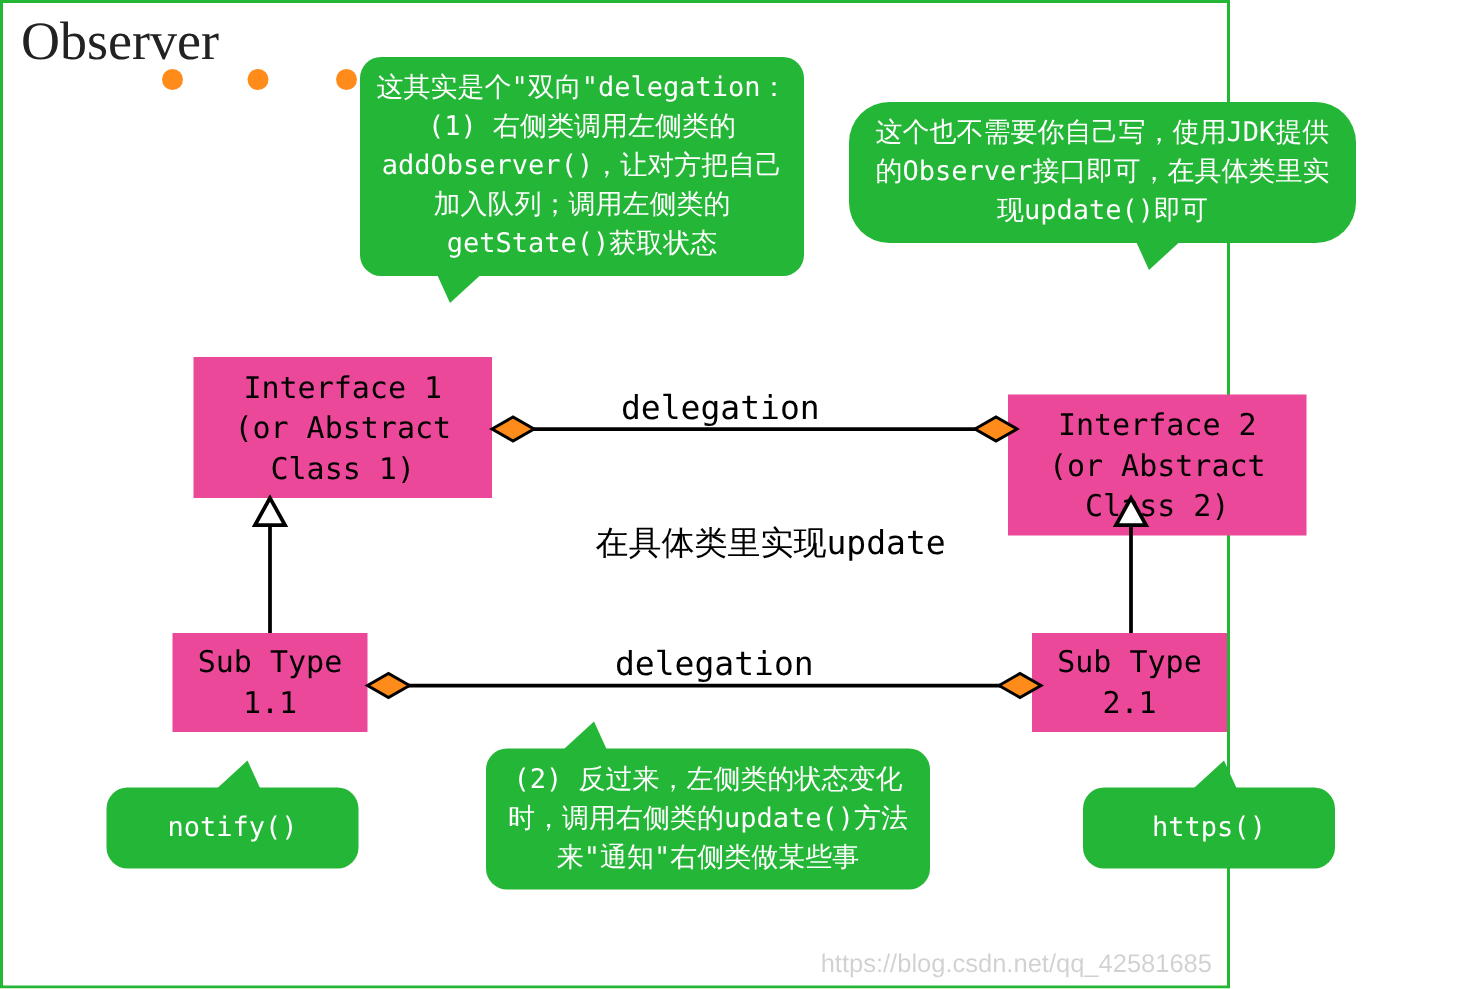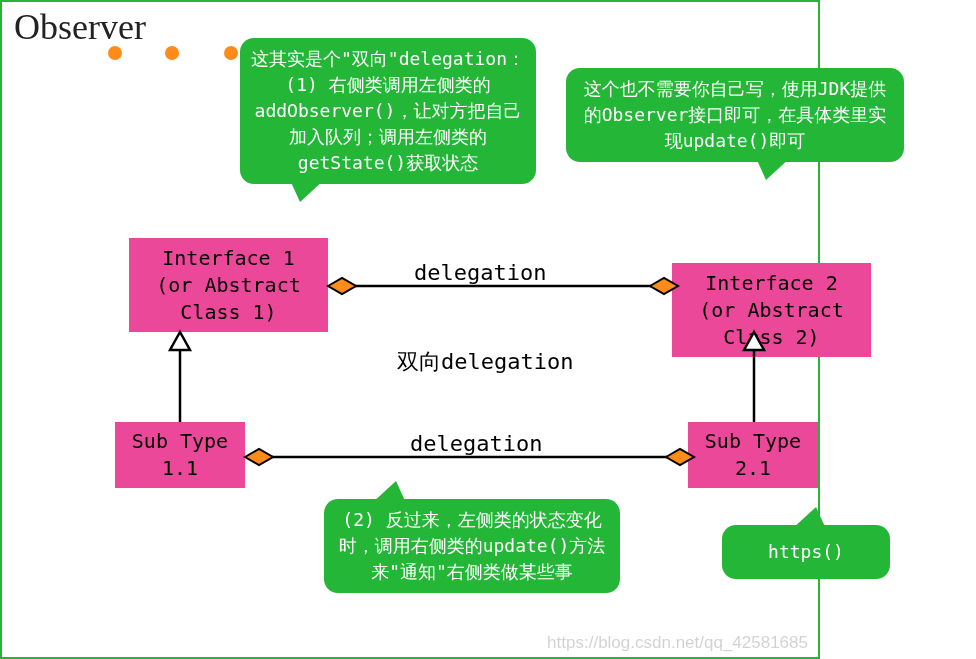--- a/index.html
+++ b/index.html
@@ -115,43 +115,47 @@
   <div class="dot" style="left:106px"></div>
   <div class="dot" style="left:163px"></div>
   <div class="dot" style="left:222px"></div>
 
 
   <div class="callout" style="left:238px; top:36px; width:296px;">
     <span>这其实是个"双向"delegation：(1) 右侧类调用左侧类的addObserver()，让对方把自己加入队列；调用左侧类的getState()获取状态</span>
     <div class="tail tail-down" style="left:50px"></div>
   </div>
 
-  <div class="callout" style="left:564px; top:66px; width:338px;">
+  <div class="callout" style="left:564px; top:66px; width:338px;border-radius:27px;">
     <span>这个也不需要你自己写，使用JDK提供的Observer接口即可，在具体类里实现update()即可</span>
     <div class="tail tail-down" style="left:190px"></div>
   </div>
 
   <div class="ubox" style="left:127px; top:236px; width:199px; height:94px; white-space:pre-line;">Interface 1
 (or Abstract
 Class 1)</div>
 
   <div class="ubox" style="left:670px; top:236px; width:199px; height:94px; white-space:pre-line;margin-top:25px;">Interface 2
 (or Abstract
 Class 2)</div>
 
   <div class="ubox" style="left:113px; top:420px; width:130px; height:66px; white-space:pre-line;">Sub Type
 1.1</div>
 
   <div class="ubox" style="left:686px; top:420px; width:130px; height:66px; white-space:pre-line;">Sub Type
 2.1</div>
 
   <div class="label" style="left:412px; top:258px;">delegation</div>
-  <div class="label" style="left:395px; top:345px;">双向delegation</div>
+  <div class="label" style="left:395px; top:345px;">在具体类里实现update</div>
   <div class="label" style="left:408px; top:429px;">delegation</div>
 
+  <div class="callout" style="left:69px; top:523px; width:168px; padding:14px 10px;">
+    <span>notify()</span>
+    <div class="tail tail-up-center"></div>
+  </div>
 
   <div class="callout" style="left:720px; top:523px; width:168px; padding:14px 10px;">
     <span>https()</span>
     <div class="tail tail-up-center"></div>
   </div>
 
   <div class="callout" style="left:322px; top:497px; width:296px;">
     <span>(2) 反过来，左侧类的状态变化时，调用右侧类的update()方法来"通知"右侧类做某些事</span>
     <div class="tail tail-up-center" style="left:48px; margin-left:0"></div>
   </div>

